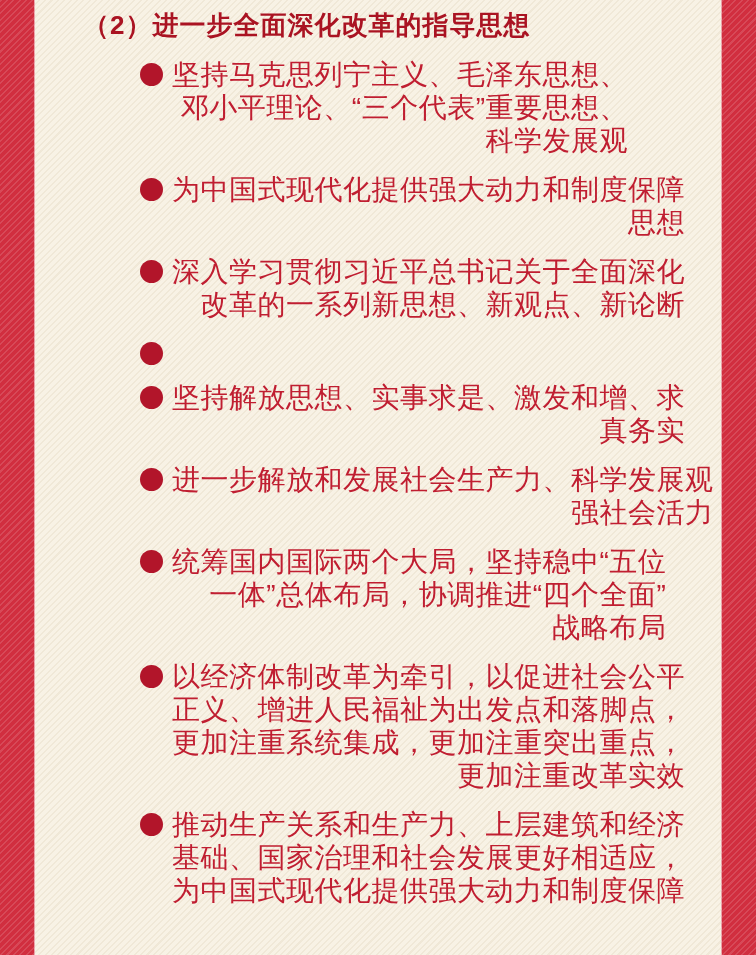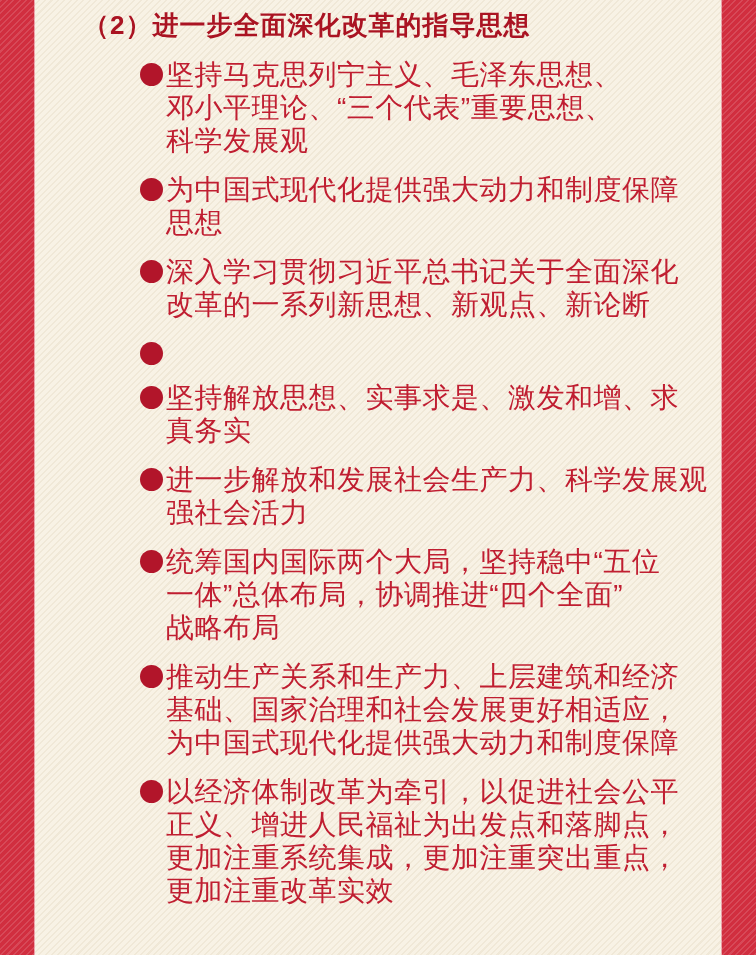--- a/index.html
+++ b/index.html
@@ -24,42 +24,42 @@
       var(--bg);
   }
   .side-bar{
     position:absolute;top:0;bottom:0;width:34px;
     background:
       repeating-linear-gradient(135deg, var(--bar-stripe) 0 1.5px, rgba(0,0,0,0) 1.5px 4.5px),
       var(--bar);
   }
   .side-bar.left{left:0;border-right:1px solid rgba(255,255,255,0.55);}
   .side-bar.right{right:0;border-left:1px solid rgba(255,255,255,0.55);}
-  .content{position:absolute;inset:0;}
+  .content{position:absolute;inset:0;text-align:right;}
   .page-title{
     position:absolute;left:83px;top:8px;
     font-size:26px;font-weight:bold;letter-spacing:1px;
     color:var(--title);
     margin:0;
   }
   .bullet-list{
     position:absolute;left:140px;top:58px;width:578px;
     list-style:none;margin:0;padding:0;
   }
   .bullet-item{
     display:flex;align-items:flex-start;
     margin:0 0 16px 0;
   }
   .bullet-dot{
     flex:0 0 23px;width:23px;height:23px;border-radius:50%;
     background:var(--dot);
     margin-top:5px;
   }
   .bullet-text{
-    margin-left:3px;
+    margin-left:9px;
     font-size:28px;line-height:33px;
     letter-spacing:0.5px;
     color:var(--body);
     white-space:pre-line;
   }
 </style>
 </head>
 <body>
 
 <div class="side-bar left"></div>
@@ -106,27 +106,27 @@
 
     <li class="bullet-item">
       <span class="bullet-dot"></span>
       <span class="bullet-text">统筹国内国际两个大局，坚持稳中“五位
 一体”总体布局，协调推进“四个全面”
 战略布局</span>
     </li>
 
     <li class="bullet-item">
       <span class="bullet-dot"></span>
-      <span class="bullet-text">推动生产关系和生产力、上层建筑和经济
-基础、国家治理和社会发展更好相适应，
-为中国式现代化提供强大动力和制度保障</span>
+      <span class="bullet-text">以经济体制改革为牵引，以促进社会公平
+正义、增进人民福祉为出发点和落脚点，
+更加注重系统集成，更加注重突出重点，
+更加注重改革实效</span>
     </li>
 
     <li class="bullet-item">
       <span class="bullet-dot"></span>
-      <span class="bullet-text">以经济体制改革为牵引，以促进社会公平
-正义、增进人民福祉为出发点和落脚点，
-更加注重系统集成，更加注重突出重点，
-更加注重改革实效</span>
+      <span class="bullet-text">推动生产关系和生产力、上层建筑和经济
+基础、国家治理和社会发展更好相适应，
+为中国式现代化提供强大动力和制度保障</span>
     </li>
   </ul>
 
 </div>
 
 </body></html>

